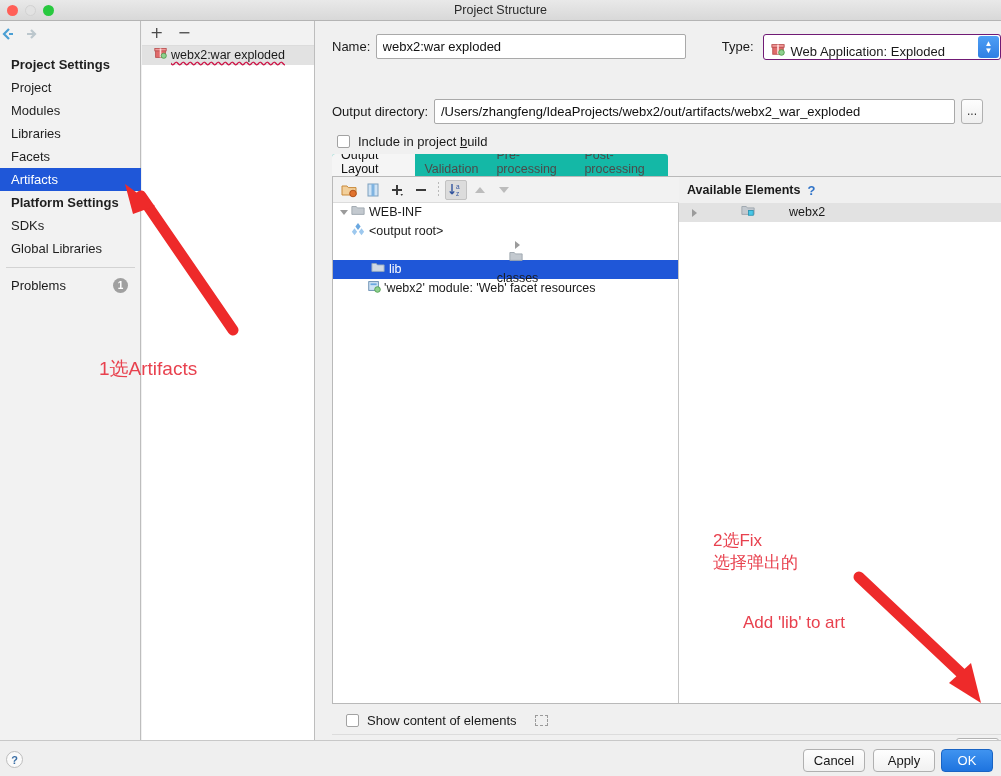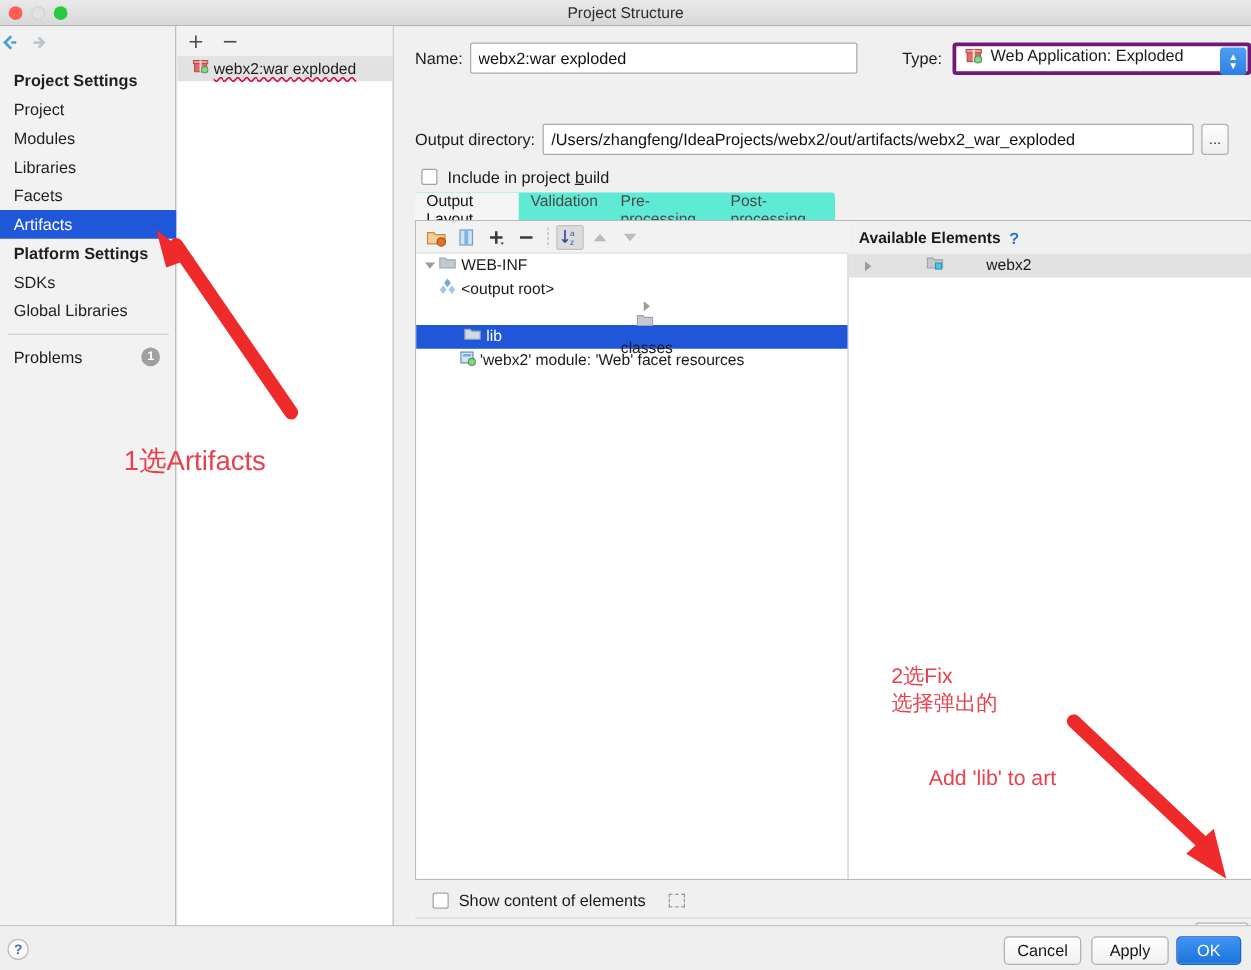--- a/index.html
+++ b/index.html
@@ -97,22 +97,22 @@
   .lbl-name { width: 61px; padding-left: 16px; font-size: 13px; }
   .inp {
     background: #fff; border: 1px solid #a9a9a9; border-radius: 2px;
     height: 25px; line-height: 23px; padding: 0 6px; font-size: 13px;
     color: #111; font-family: "Liberation Sans", sans-serif;
   }
   #name-input { width: 320px; }
   .lbl-type { margin-left: 36px; width: 42px; font-size: 13px; }
   .combo {
     position: relative; width: 246px; height: 26px;
-    background: #fff; border: 3px solid #701a75; border-radius: 3px;
-    display: flex; align-items: flex-start; padding-left: 7px; gap: 6px;
+    background: #fff; border: 1px solid #701a75; border-radius: 3px;
+    display: flex; align-items: flex-end; padding-left: 7px; gap: 6px;
     font-size: 13px;
   }
   .combo-arrow {
     position: absolute; right: 1px; top: 1px; width: 21px; height: 22px;
     background: linear-gradient(to bottom,#4e9ff5,#2f7fe3);
     border-radius: 3px; display: flex; flex-direction: column;
     align-items: center; justify-content: center; color: #fff; line-height: 7px;
     font-size: 9px;
   }
   .row-out {
@@ -135,22 +135,22 @@
   }
   .cb {
     width: 13px; height: 13px; background: #fff;
     border: 1px solid #a2a2a2; border-radius: 2px;
   }
   .u { text-decoration: underline; }
 
   
   .tabs {
     position: absolute; left: 16px; top: 133px; width: 336px; height: 22px;
-    background: #5eead4; border-radius: 3px 3px 0 0;
-    display: flex; align-items: flex-start; overflow: hidden;
+    background: #14b8a6; border-radius: 3px 3px 0 0;
+    display: flex; align-items: flex-end; overflow: hidden;
   }
   .tab {
     padding: 0 9px; display: flex; align-items: center;
     font-size: 12.5px; color: #4b4b4b;
   }
   .tab.active { background: #f5f5f5; color: #111; }
 
   
   .oarea {
     position: absolute; left: 16px; top: 155px; width: 669px; height: 528px;
@@ -244,21 +244,21 @@
   #btn-ok     { right: 8px;   width: 52px;
     background: linear-gradient(to bottom,#3f93f0,#1e74df);
     border-color: #1964c4; color: #fff; }
 
   
   .anno {
     position: absolute; color: #e8414e; font-size: 17px;
     font-family: "Liberation Sans", sans-serif; white-space: pre-line;
     line-height: 22px;
   }
-  #anno-1 { left: 99px; top: 358px; font-size: 22px; }
+  #anno-1 { left: 99px; top: 358px; font-size: 19px; }
   #anno-2 { left: 713px; top: 530px; font-size: 17px; }
   #anno-3 { left: 713px; top: 612px; font-size: 17px; margin-left: 30px; }
   .arrowsvg { position: absolute; pointer-events: none; }
 </style>
 </head>
 <body>
 
 <div class="titlebar">
   <div class="tl-dots">
     <div class="tl-dot tl-close"></div>

